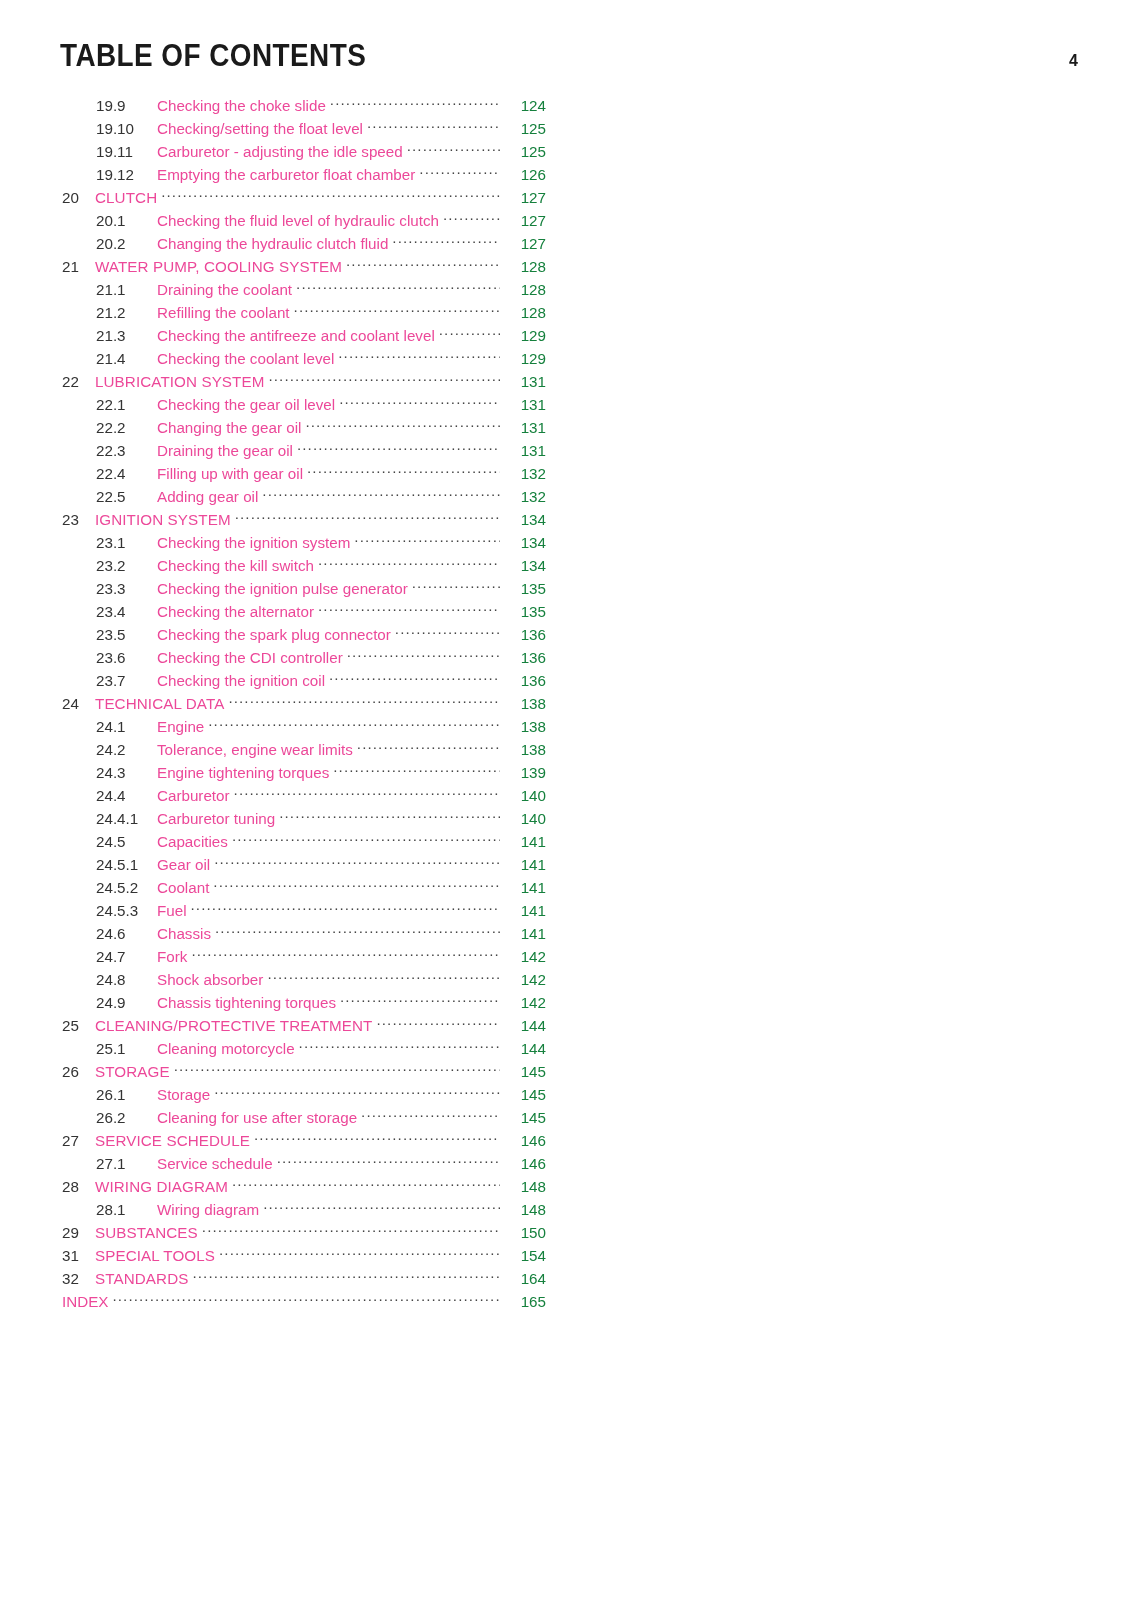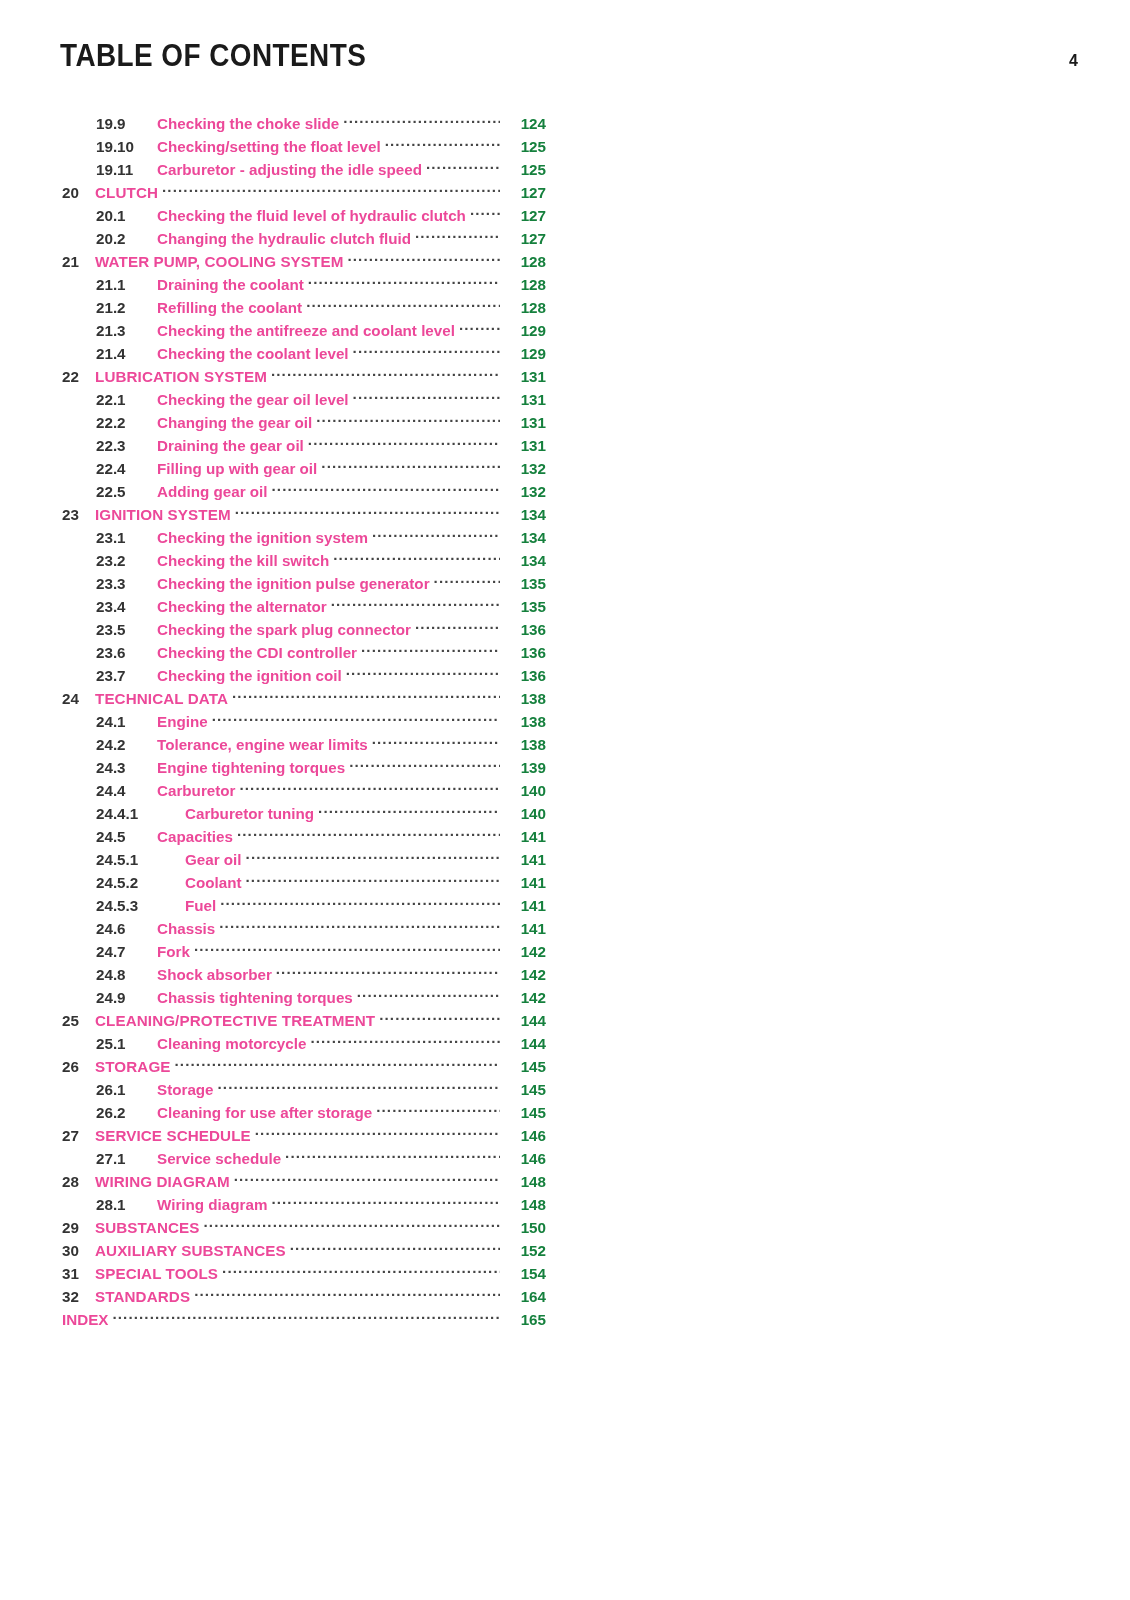--- a/index.html
+++ b/index.html
@@ -44,23 +44,22 @@
     top: 52px;
     font-size: 16px;
     font-weight: bold;
     color: #1a1a1a;
   }
 
   
   .toc {
     position: absolute;
     left: 0;
-    top: 106px;
+    top: 88px;
     width: 926px;
-    font-weight: bold;
   }
   .toc-row {
     position: relative;
     height: 23px;
     line-height: 23px;
     width: 546px;
     font-size: 15.2px;
     color: #333333;
     white-space: nowrap;
   }
@@ -110,21 +109,21 @@
   .lvl0 .num { width: 0; }
   .lvl0 .title { margin-left: 62px; }
 
   .lvl1 .num { margin-left: 62px; width: 33px; }
   .lvl1 .title { margin-left: 0; letter-spacing: 0.1px; }
 
   .lvl2 .num { margin-left: 96px; width: 61px; }
   .lvl2 .title { margin-left: 0; }
 
   .lvl3 .num { margin-left: 96px; width: 61px; }
-  .lvl3 .title { margin-left: 28px; }
+  .lvl3 .title { }
 </style>
 </head>
 <body>
 
 <div class="page">
 
   <div class="header">
     <div class="page-title">TABLE OF CONTENTS</div>
     <div class="page-number">4</div>
   </div>
@@ -147,20 +146,28 @@
         </div>
       </div>
       <div class="toc-row lvl2">
         <div class="toc-inner">
           <span class="num">19.11</span>
           <span class="title">Carburetor - adjusting the idle speed</span>
           <span class="leader"></span>
           <span class="pg">125</span>
         </div>
       </div>
+      <div class="toc-row lvl2">
+        <div class="toc-inner">
+          <span class="num">19.12</span>
+          <span class="title">Emptying the carburetor float chamber</span>
+          <span class="leader"></span>
+          <span class="pg">126</span>
+        </div>
+      </div>
       <div class="toc-row lvl1">
         <div class="toc-inner">
           <span class="num">20</span>
           <span class="title">CLUTCH</span>
           <span class="leader"></span>
           <span class="pg">127</span>
         </div>
       </div>
       <div class="toc-row lvl2">
         <div class="toc-inner">
@@ -517,28 +524,20 @@
       <div class="toc-row lvl1">
         <div class="toc-inner">
           <span class="num">29</span>
           <span class="title">SUBSTANCES</span>
           <span class="leader"></span>
           <span class="pg">150</span>
         </div>
       </div>
       <div class="toc-row lvl1">
         <div class="toc-inner">
-          <span class="num">30</span>
-          <span class="title">AUXILIARY SUBSTANCES</span>
-          <span class="leader"></span>
-          <span class="pg">152</span>
-        </div>
-      </div>
-      <div class="toc-row lvl1">
-        <div class="toc-inner">
           <span class="num">31</span>
           <span class="title">SPECIAL TOOLS</span>
           <span class="leader"></span>
           <span class="pg">154</span>
         </div>
       </div>
       <div class="toc-row lvl1">
         <div class="toc-inner">
           <span class="num">32</span>
           <span class="title">STANDARDS</span>

